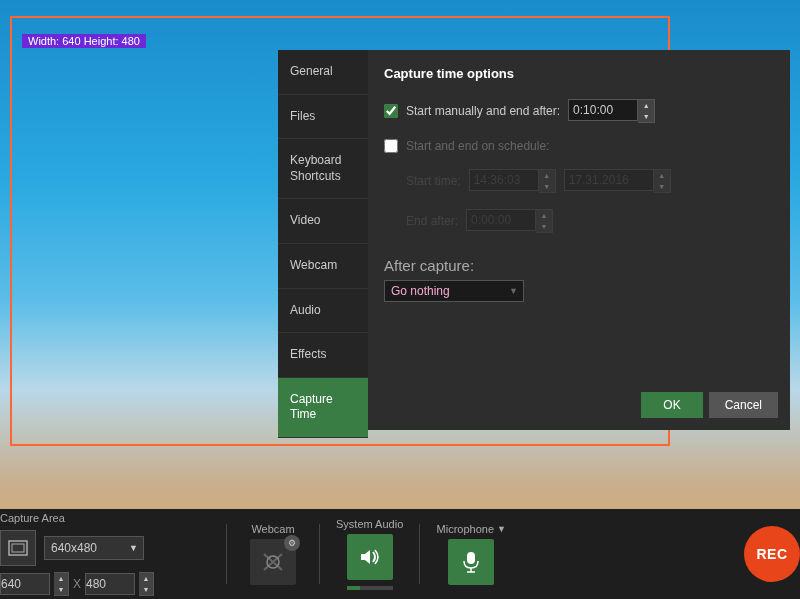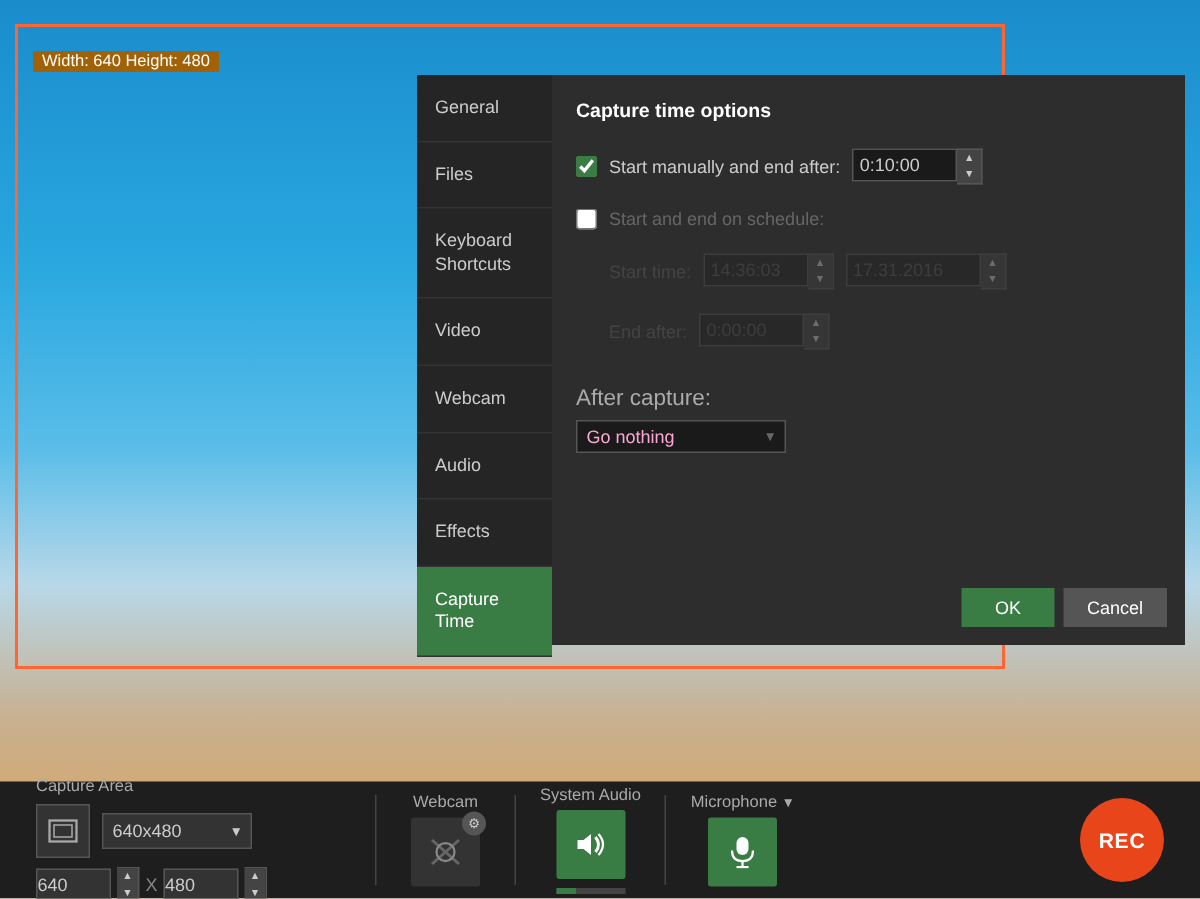--- a/index.html
+++ b/index.html
@@ -30,21 +30,21 @@
       height: 430px;
       border: 2px solid #ff6633;
       z-index: 2;
       pointer-events: none;
     }
 
     .capture-label {
       position: absolute;
       top: 16px;
       left: 10px;
-      background: #a16207;
+      background: #6d28d9;
       color: #fff;
       font-size: 11px;
       padding: 1px 6px;
       z-index: 3;
     }
 
     
     .settings-panel {
       position: absolute;
       top: 50px;
@@ -219,25 +219,25 @@
       cursor: pointer;
       font-size: 12px;
     }
 
     
     .bottom-toolbar {
       position: absolute;
       bottom: 0;
       left: 0;
       width: 800px;
-      height: 78px;
+      height: 90px;
       background: #1e1e1e;
       display: flex;
       align-items: center;
-      padding: 0 24px;
+      padding: 0 0;
       gap: 16px;
       z-index: 20;
     }
 
     .capture-area-section {
       display: flex;
       flex-direction: column;
       gap: 4px;
       min-width: 210px;
     }

